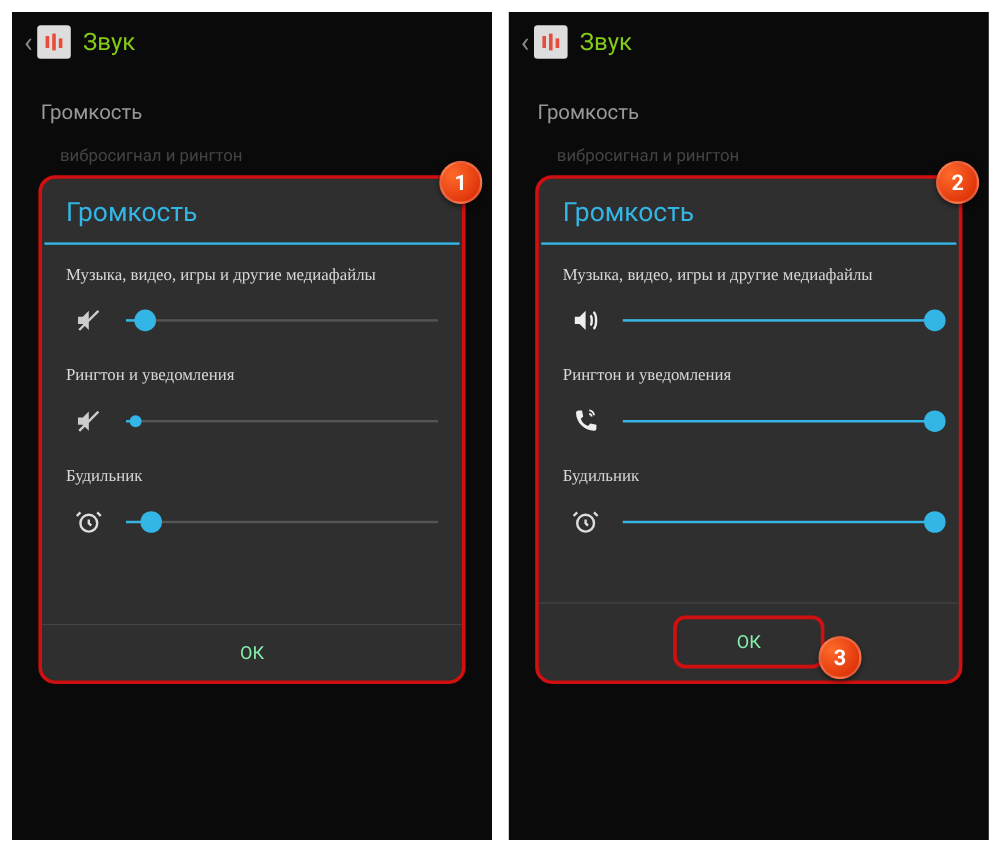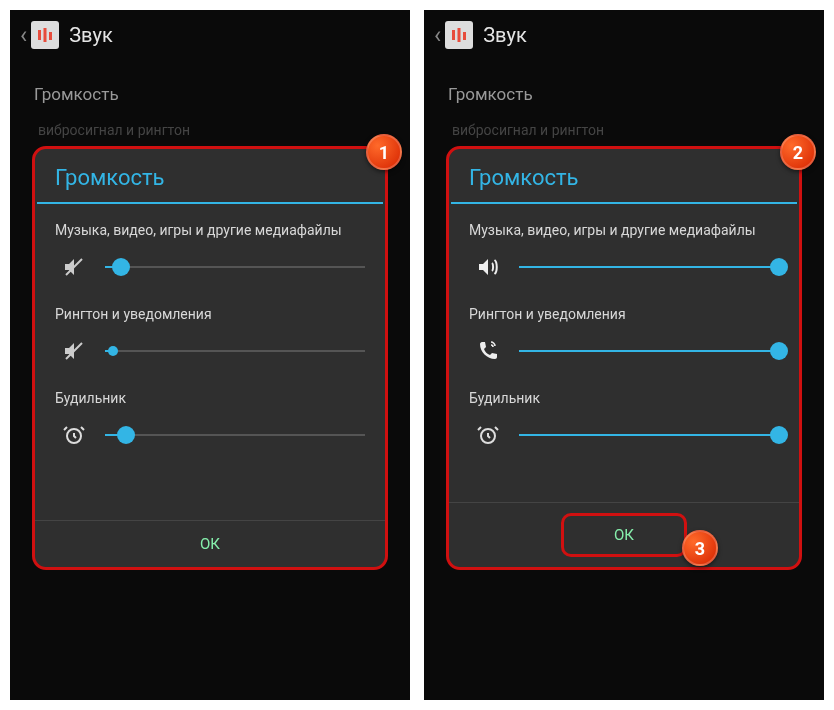--- a/index.html
+++ b/index.html
@@ -34,32 +34,32 @@
     width: 28px;
     height: 28px;
     background: #ddd;
     border-radius: 3px;
     margin-right: 10px;
     display: flex;
     align-items: center;
     justify-content: center;
   }
   .header-title {
-    color: #e5e5e5;
+    color: #84cc16;
     font-size: 20px;
   }
   .section-label {
     color: #999;
     font-size: 17px;
     padding: 24px 24px 8px;
   }
   .dimmed-row {
     color: #444;
     font-size: 14px;
-    padding: 10px 28px 4px;
+    padding: 10px 40px 4px;
     white-space: nowrap;
     overflow: hidden;
   }
   .dialog-wrap {
     position: absolute;
     left: 22px;
     right: 22px;
     top: 136px;
     bottom: 130px;
     border: 3px solid #d01010;
@@ -77,21 +77,21 @@
   .title-rule {
     height: 2px;
     background: #33b5e5;
     margin: 0 2px;
   }
   .dialog-body {
     flex: 1;
     padding: 18px 20px 4px;
     overflow: hidden;
   }
-  .vol-group { margin-bottom: 26px; }
+  .vol-group { margin-bottom: 26px; font-family: Liberation Serif, serif; }
   .vol-label {
     color: #d8d8d8;
     font-size: 14px;
     margin-bottom: 16px;
   }
   .vol-row {
     display: flex;
     align-items: center;
     gap: 18px;
     padding-left: 6px;

